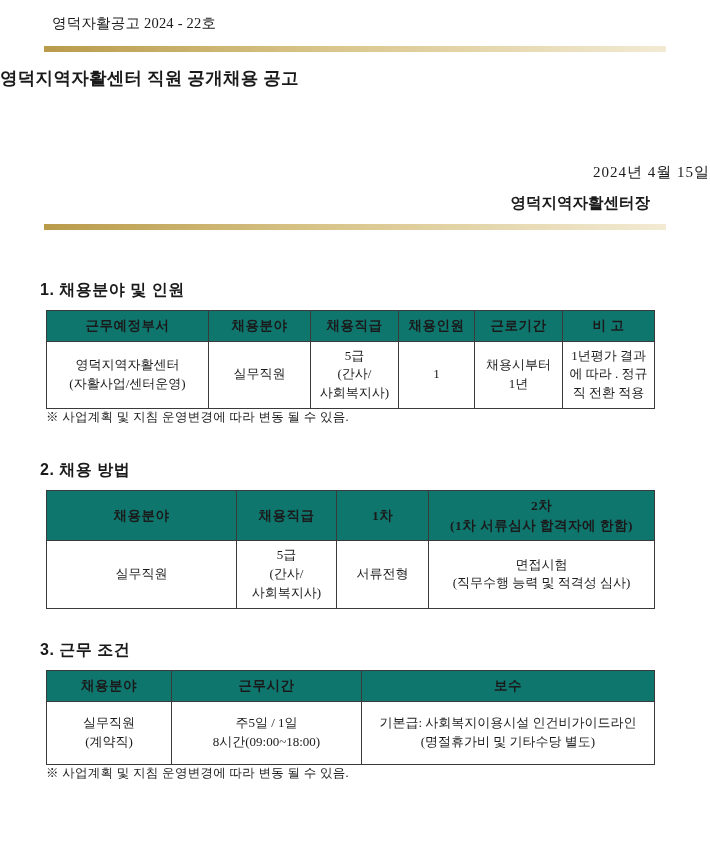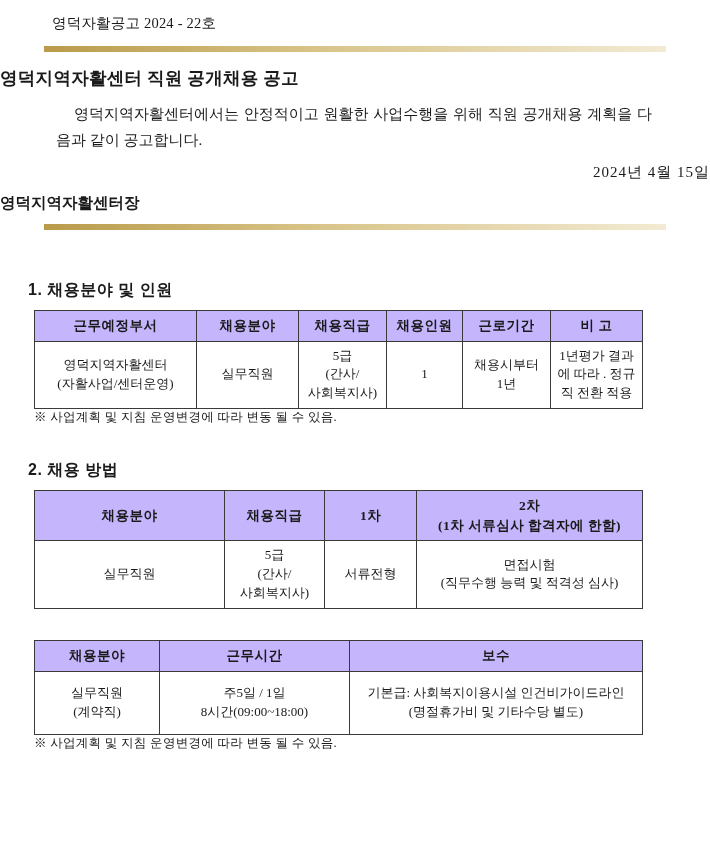--- a/index.html
+++ b/index.html
@@ -70,30 +70,30 @@
     width: 710px;
     text-align: right;
     font-size: 15px;
     letter-spacing: 1px;
   }
   .notice-signer {
     position: absolute;
     left: 0;
     top: 193px;
     width: 710px;
-    text-align: left;
+    text-align: right;
     font-size: 15.5px;
     font-weight: bold;
     padding-right: 60px;
     box-sizing: border-box;
   }
 
   .section {
     position: absolute;
-    left: 28px;
+    left: 40px;
     width: 622px;
   }
   .section-heading {
     font-family: "Liberation Sans", sans-serif;
     font-size: 16px;
     font-weight: bold;
     letter-spacing: 0.5px;
     margin-bottom: 9px;
   }
   table.doc-table {
@@ -105,21 +105,21 @@
   table.doc-table th,
   table.doc-table td {
     border: 1px solid #3a3a3a;
     text-align: center;
     vertical-align: middle;
     font-size: 13px;
     line-height: 1.45;
     padding: 5px 3px;
   }
   table.doc-table th {
-    background: #c4b5fd;
+    background: #0f766e;
     font-weight: bold;
     font-size: 13.5px;
     letter-spacing: 0.5px;
   }
   .note {
     font-size: 12.5px;
     letter-spacing: 0.3px;
     margin-top: 0;
     margin-left: 6px;
   }
@@ -136,21 +136,20 @@
 <body>
 
 <div class="page">
 
   <div class="doc-number">영덕자활공고 2024 - 22호</div>
 
   <div class="rule-top"></div>
 
   <div class="notice-title">영덕지역자활센터 직원 공개채용 공고</div>
 
-  <div class="notice-body">영덕지역자활센터에서는 안정적이고 원활한 사업수행을 위해 직원 공개채용 계획을 다음과 같이 공고합니다.</div>
 
   <div class="notice-date">2024년  4월  15일</div>
 
   <div class="notice-signer">영덕지역자활센터장</div>
 
   <div class="rule-bottom"></div>
 
   <div class="section t1">
     <div class="section-heading">1. 채용분야 및 인원</div>
     <table class="doc-table">
@@ -232,20 +231,21 @@
           <td>
             <div>면접시험</div>
             <div>(직무수행 능력 및 적격성 심사)</div>
           </td>
         </tr>
       </tbody>
     </table>
   </div>
 
   <div class="section t3">
+    <div class="section-heading">3. 근무 조건</div>
     <table class="doc-table">
       <colgroup>
         <col style="width:125px">
         <col style="width:190px">
         <col style="width:293px">
       </colgroup>
       <thead>
         <tr>
           <th>채용분야</th>
           <th>근무시간</th>

